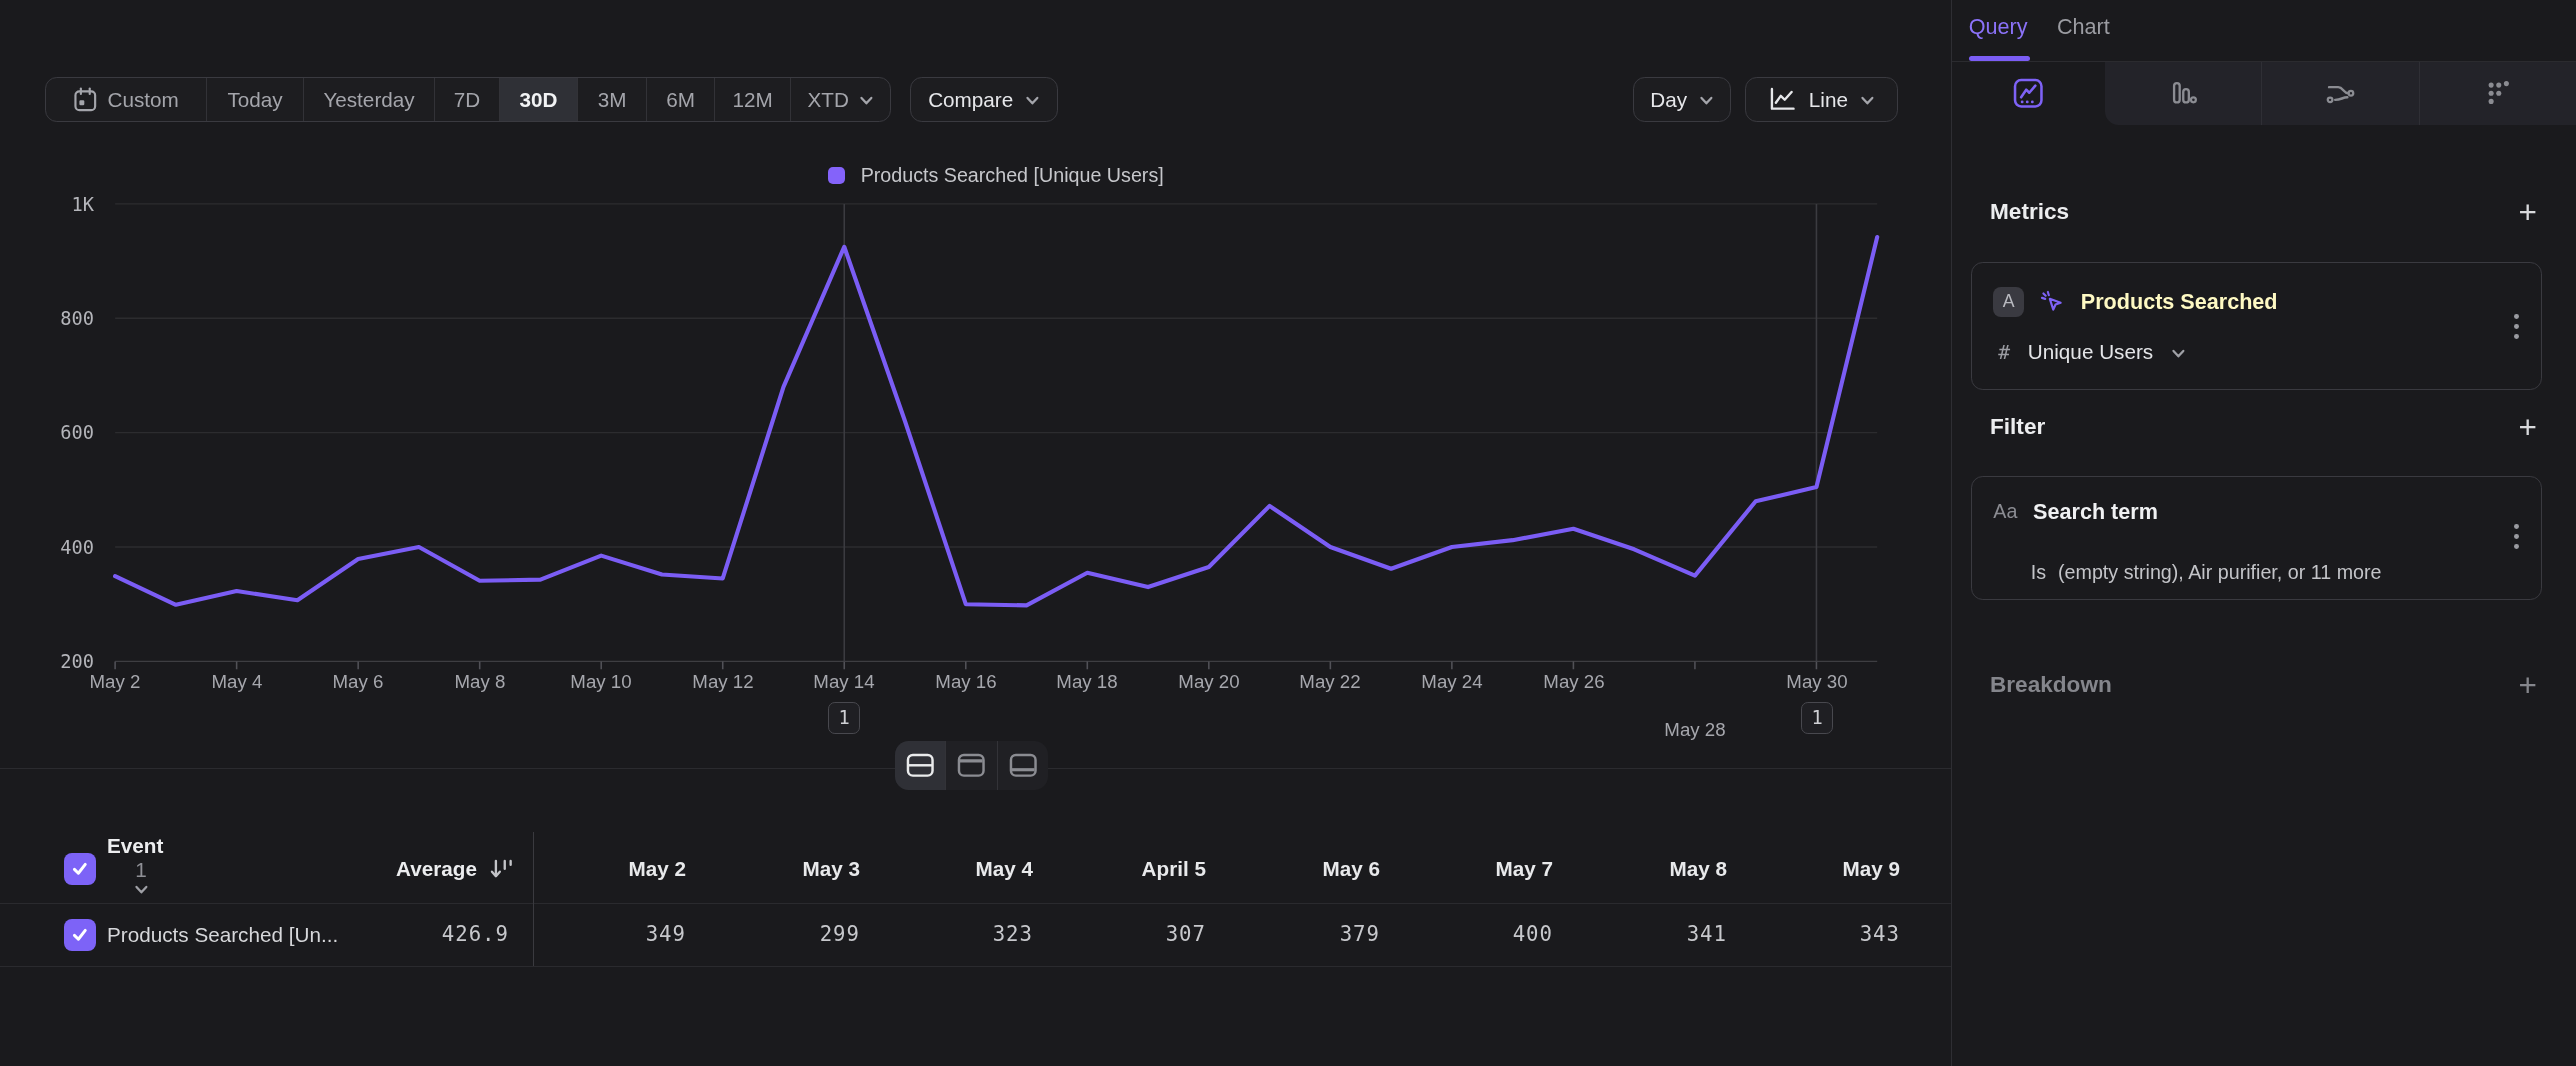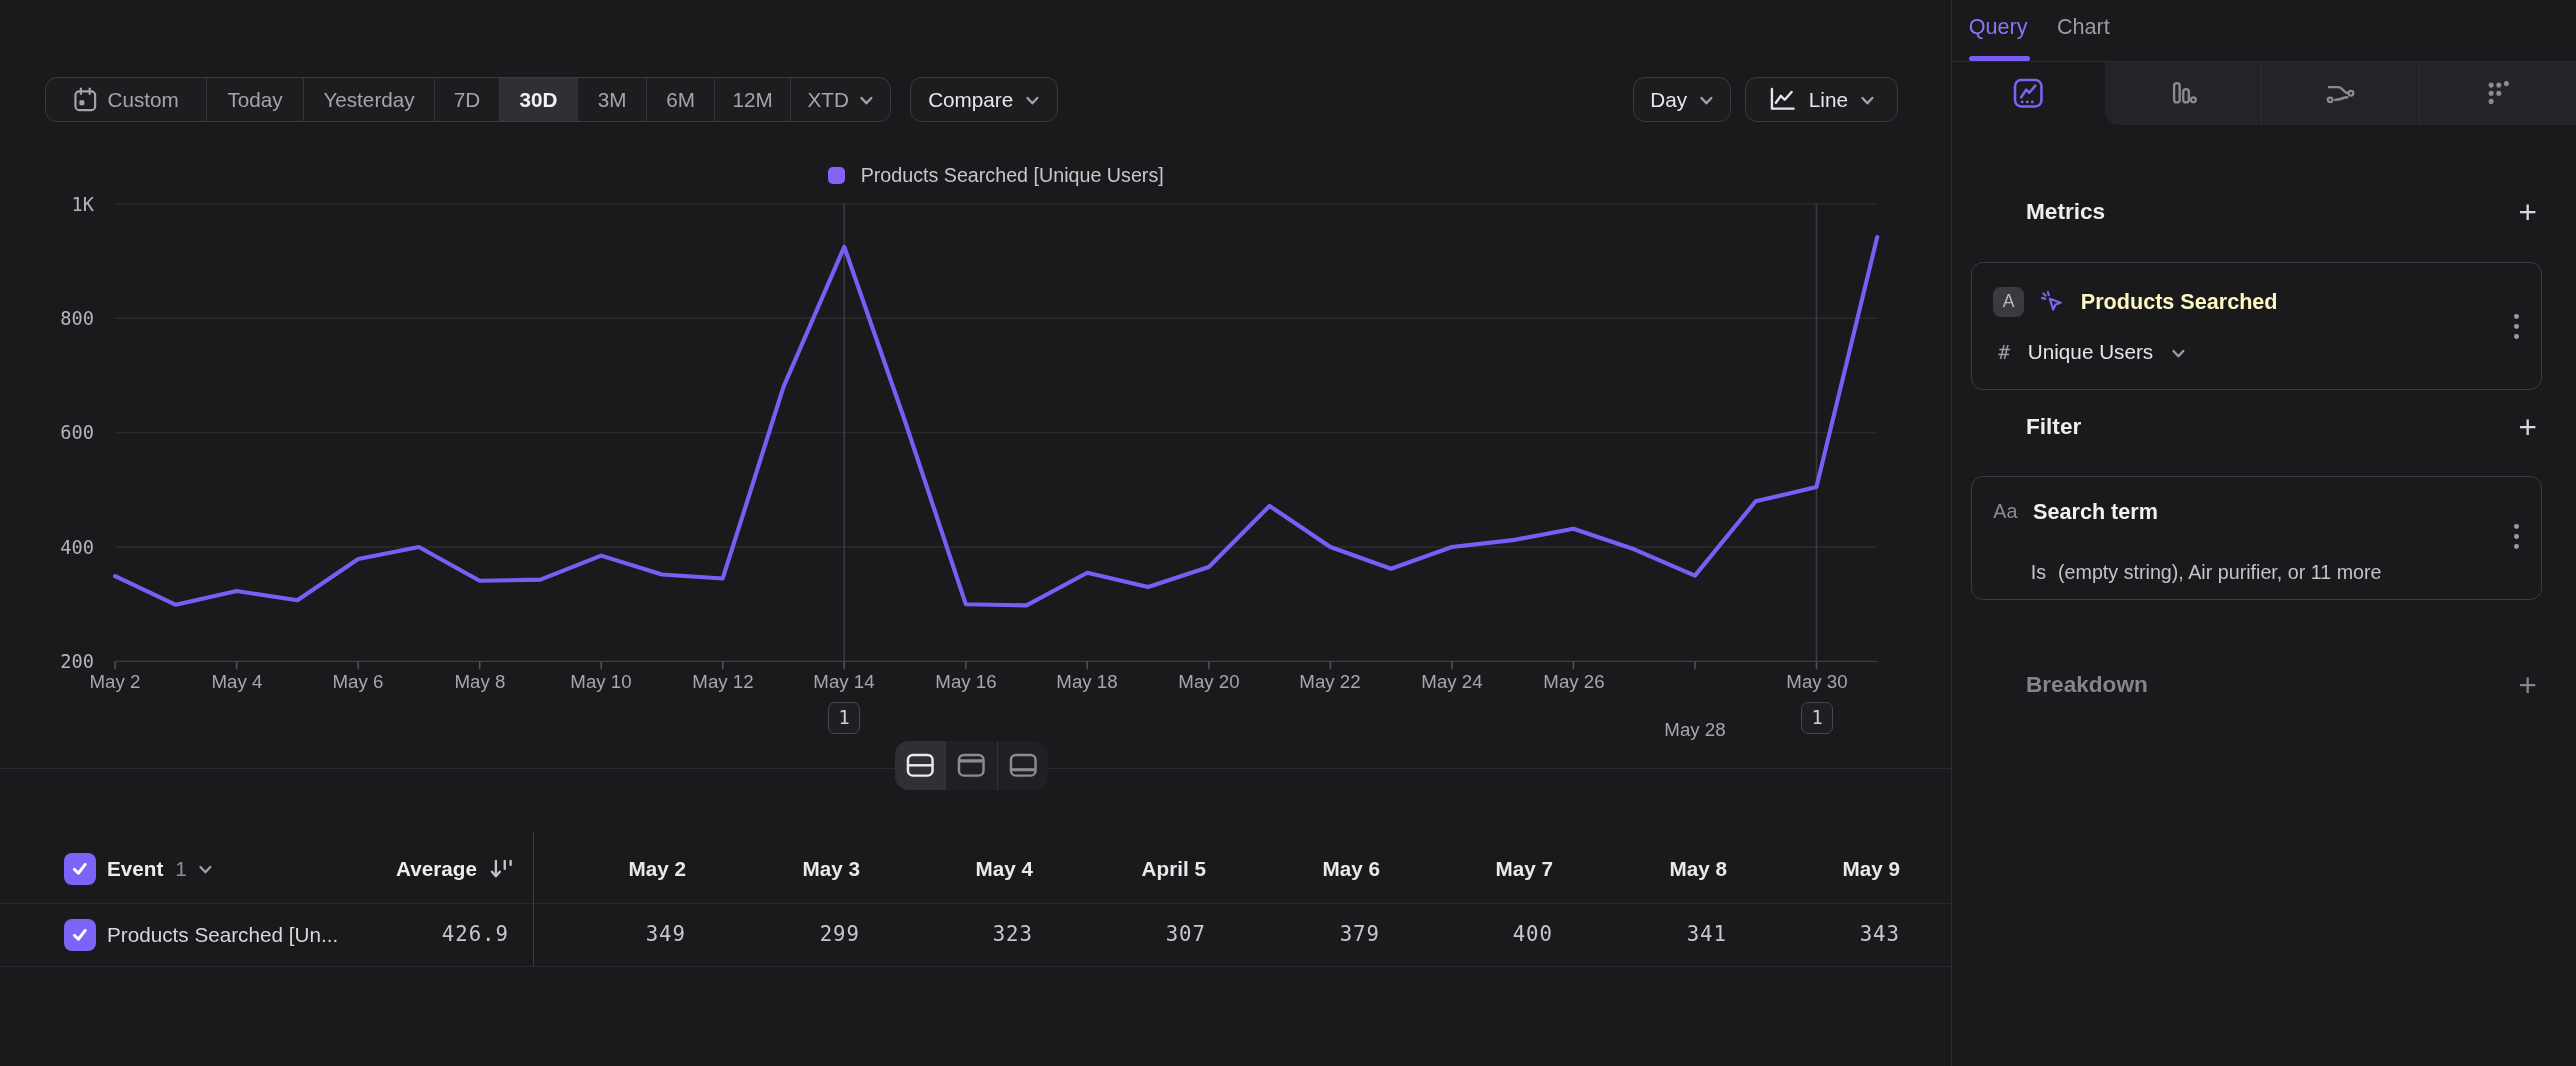--- a/index.html
+++ b/index.html
@@ -99,21 +99,21 @@
     position:absolute; left:153px; top:62px; width:471px; height:63px;
     background:#232329; border-radius:0 0 0 13.8px; display:flex;
   }
   .icon-tab{ flex:1; display:flex; align-items:center; justify-content:center; border-right:1px solid #2f2f35; }
   .icon-tab:last-child{ border-right:none; }
   .icon-tab-active{
     position:absolute; left:0; top:62px; width:153px; height:63px;
     display:flex; align-items:center; justify-content:center;
   }
 
-  .sec-head{ position:absolute; left:38px; font-size:22.6px; font-weight:bold; color:#ecedef;margin-left:36px; }
+  .sec-head{ position:absolute; left:38px; font-size:22.6px; font-weight:bold; color:#ecedef; }
   .sec-plus{
     position:absolute; left:2512px; width:29.5px; text-align:center;
     font-size:31.5px; font-weight:300; color:#d8d9dc;
   }
   .panel .sec-plus{ left:561px; }
   .card{
     position:absolute; left:18.7px; width:571px;
     border:1px solid #3a3a40; border-radius:11.8px;
   }
   .card-row{ position:absolute; left:0; width:100%; display:flex; align-items:center; }
@@ -277,21 +277,21 @@
 
     <div class="t-line" style="top:903px;"></div>
     <div class="t-line" style="top:966px;"></div>
     <div class="t-vline"></div>
 
     <div class="checkbox" style="left:64px; top:853px; background:#7d63f7;">
       <svg width="19.7" height="19.7" viewBox="0 0 20 20">
           <polyline points="4.5,10.5 8.5,14.5 15.5,5.5" fill="none" stroke="#fff" stroke-width="3" stroke-linecap="round" stroke-linejoin="round"></polyline>
         </svg>
     </div>
-    <div class="t-head-label" style="left:107px;">
+    <div class="t-head-label" style="left:107px;flex-direction:column;">
       <span style="font-size:20.7px; font-weight:bold; color:#ecedef;">Event</span>
       <span style="font-size:20.7px; color:#8f9096; margin-left:11.8px;">1</span>
       <svg class="chev" style="margin-left:11.8px;" width="14.8" height="10.8" viewBox="0 0 14 11">
           <polyline points="2,3 7,8.5 12,3" fill="none" stroke="#9fa0a6" stroke-width="2.3" stroke-linecap="round" stroke-linejoin="round"></polyline>
         </svg>
     </div>
     <div class="t-head-label" style="left:396px;">
       <span style="font-size:20.7px; font-weight:bold; color:#ecedef;">Average</span>
       <svg style="margin-left:11.8px;" width="25.6" height="23.6" viewBox="0 0 26 24">
         <line x1="7" y1="4" x2="7" y2="19" stroke="#c3c4c8" stroke-width="2.4" stroke-linecap="round"></line>

